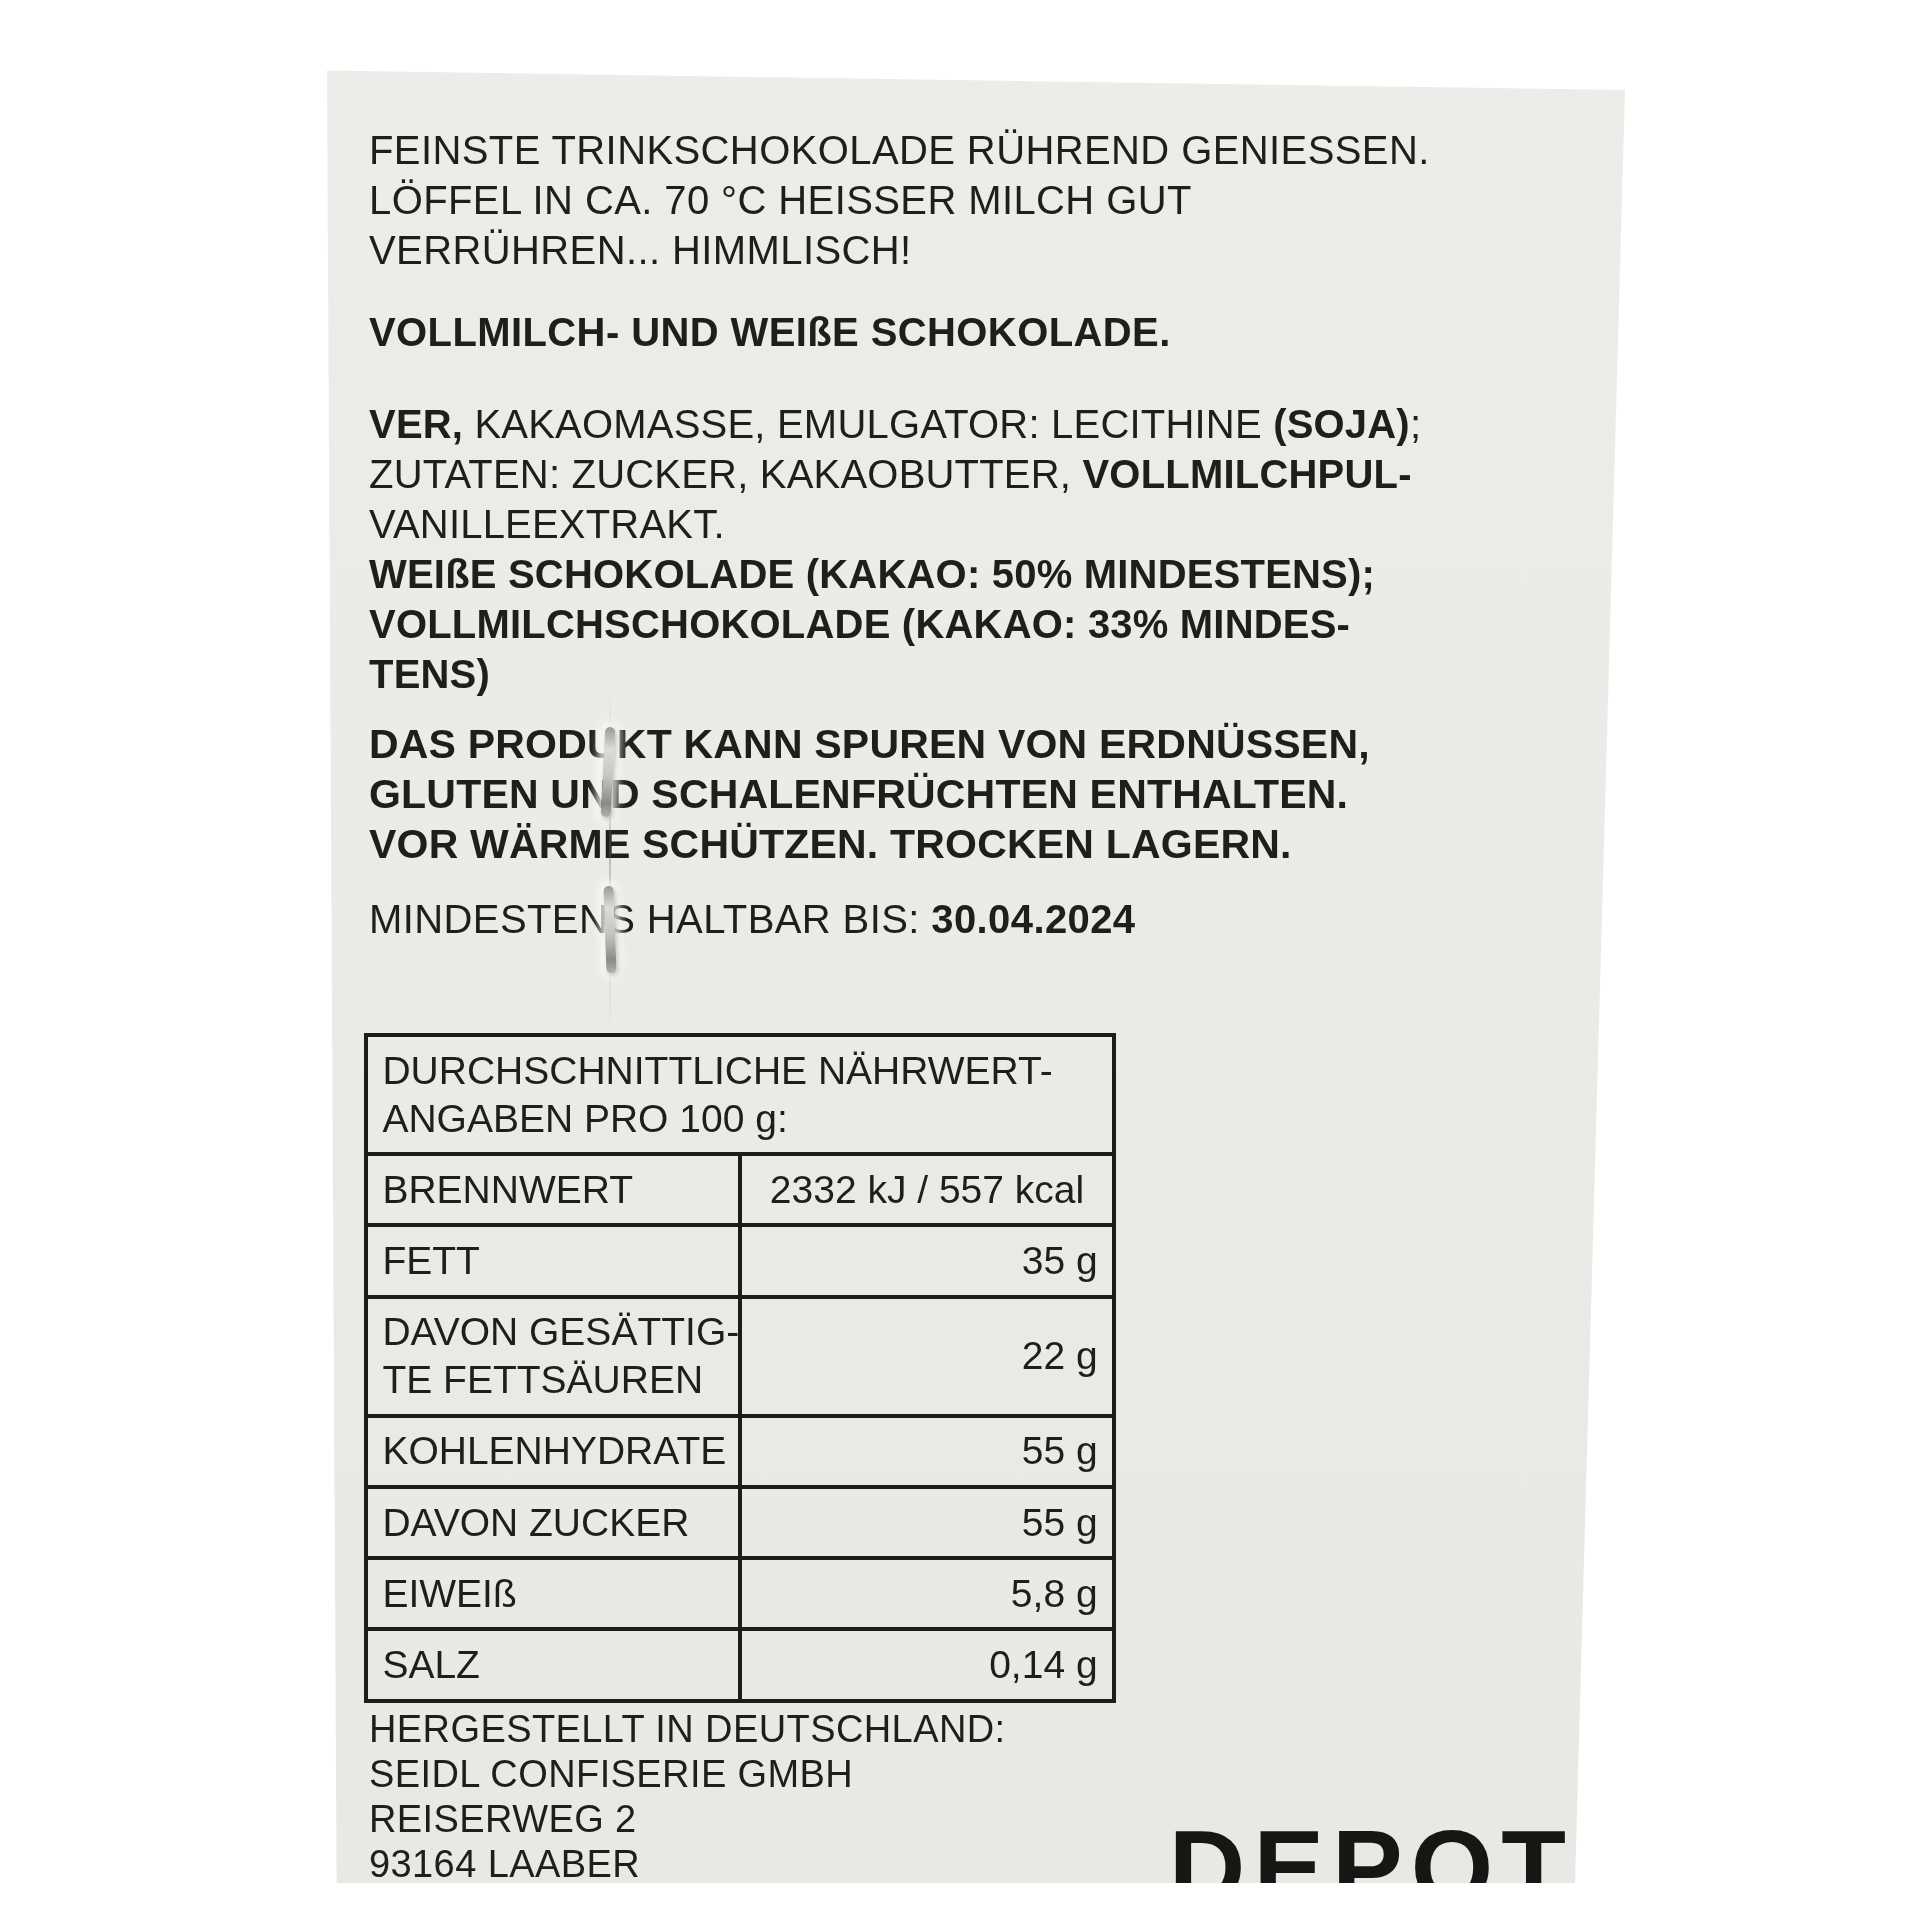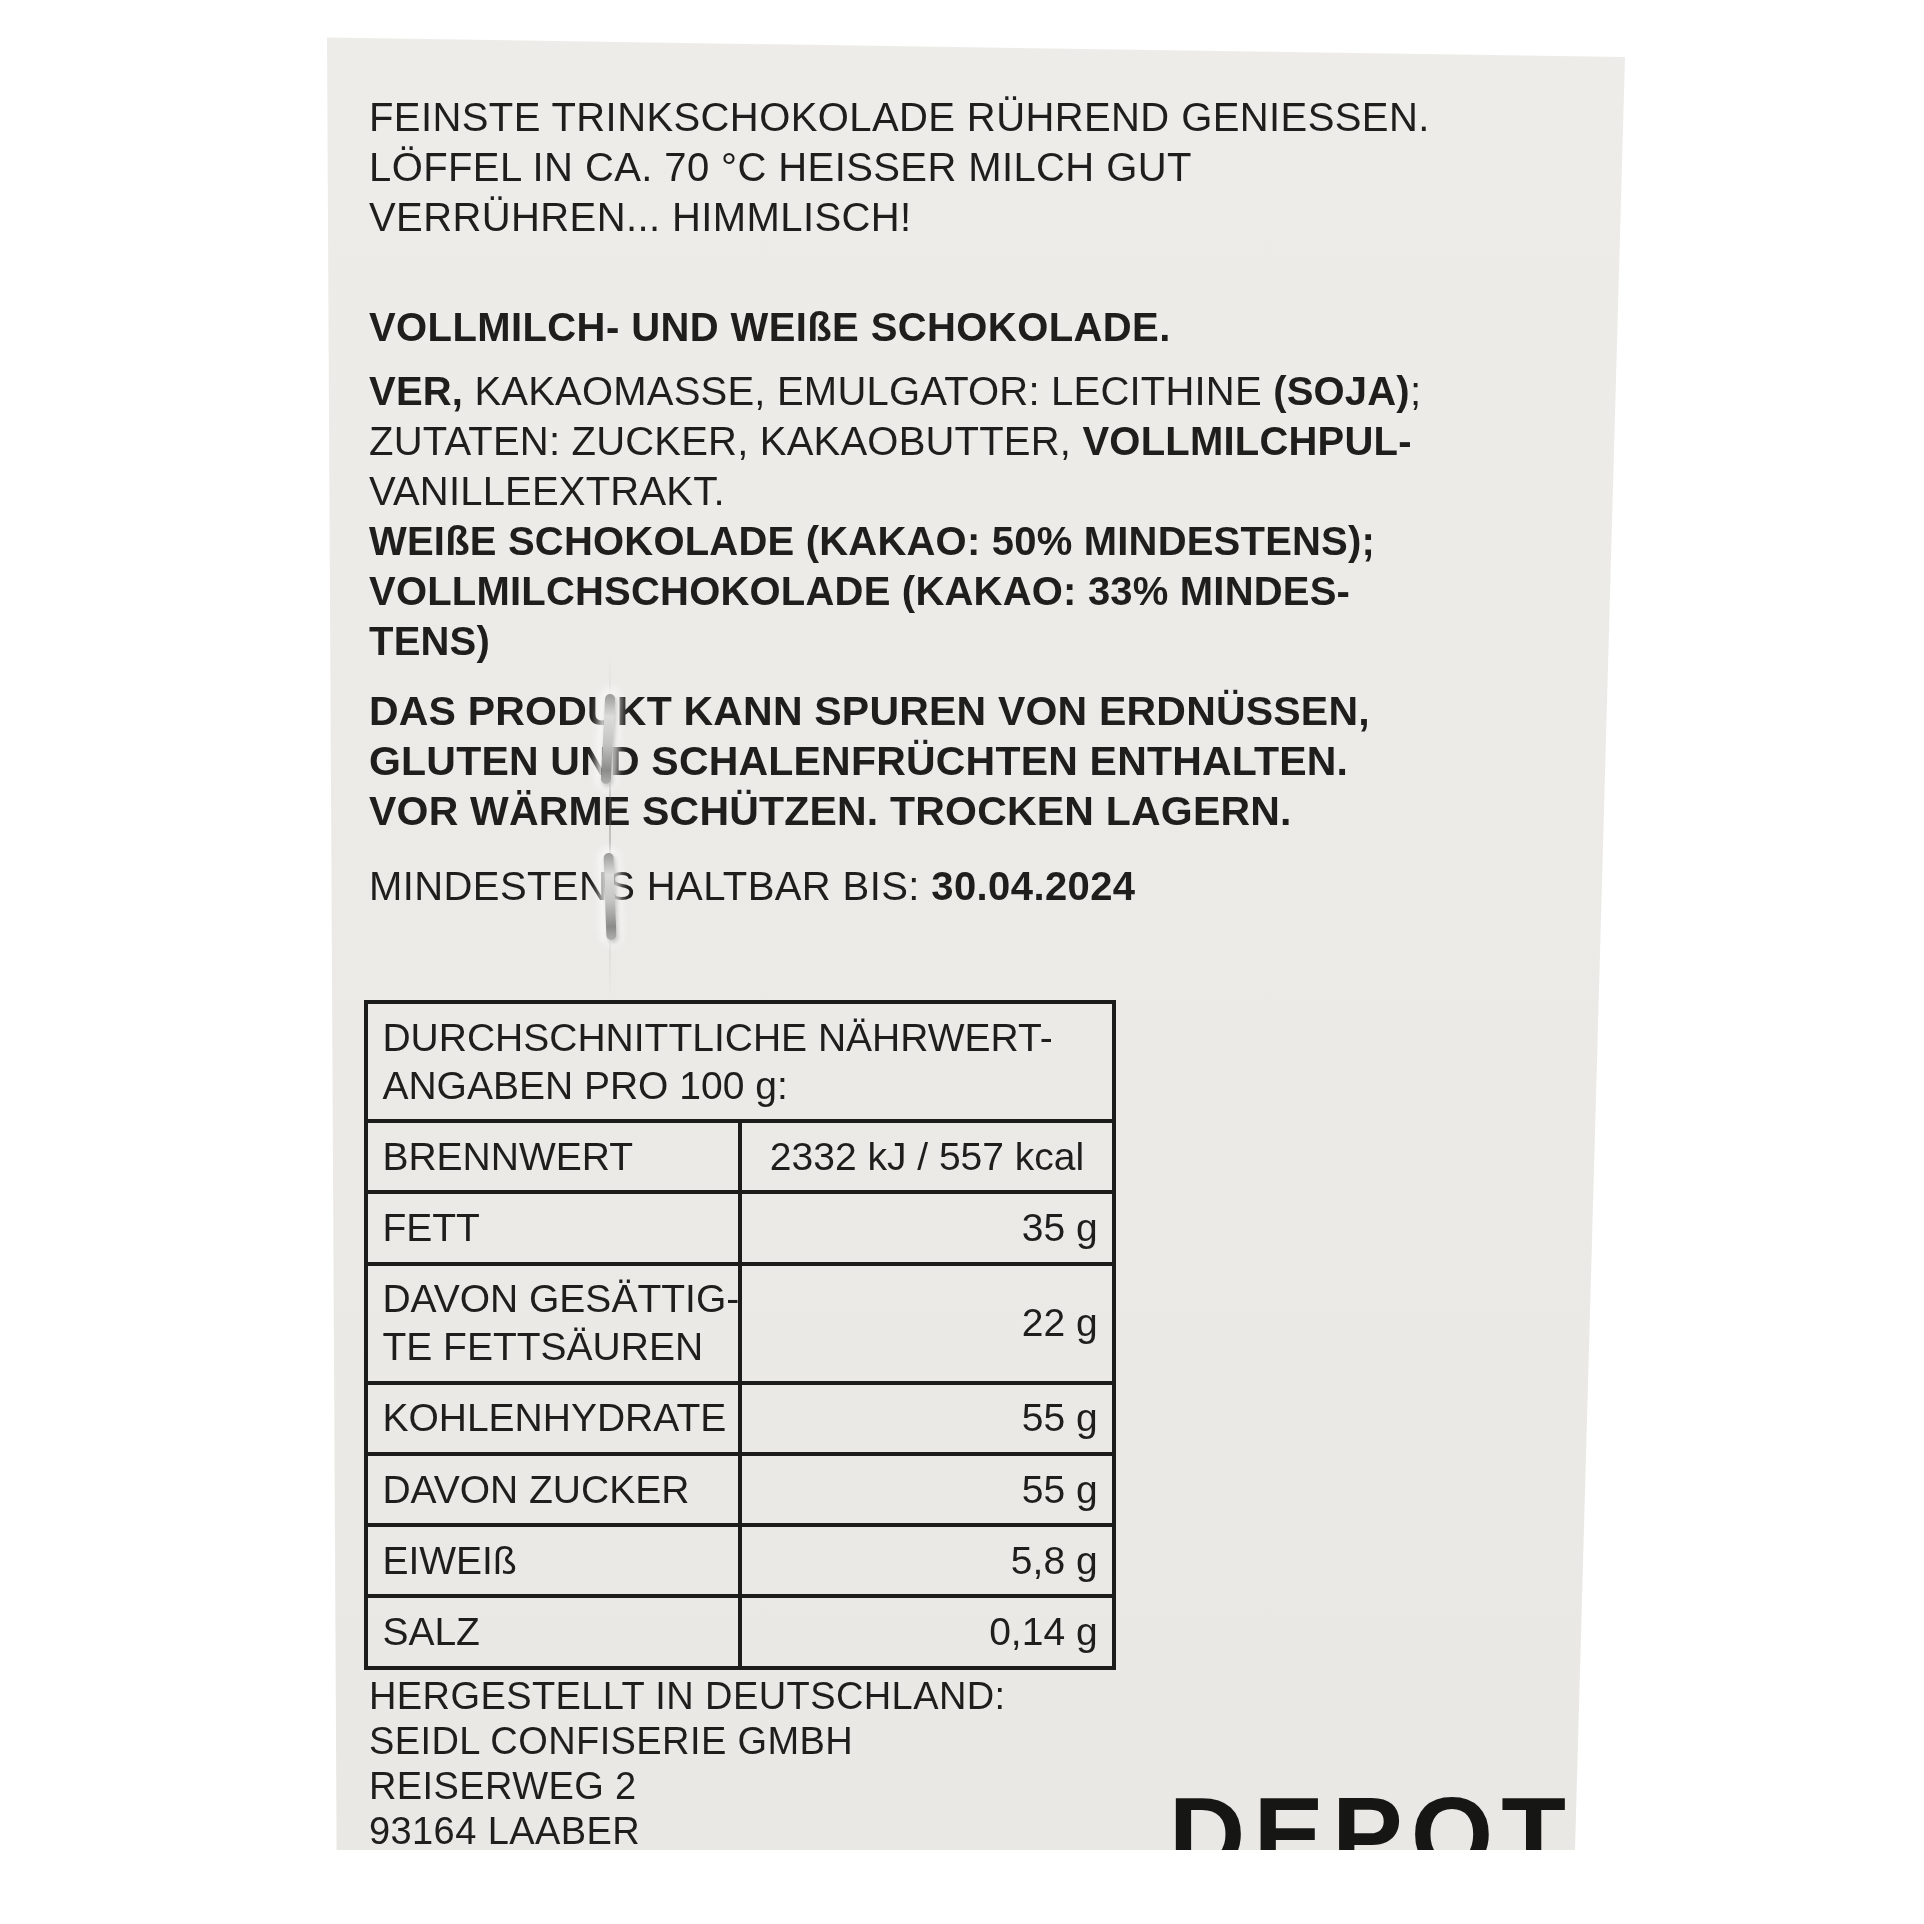--- a/index.html
+++ b/index.html
@@ -3,30 +3,30 @@
 <meta charset="utf-8">
 <style>
   html,body{margin:0;padding:0;}
   body{
     width:1925px;height:1925px;position:relative;overflow:hidden;
     background:#ffffff;
     font-family:"Liberation Sans","DejaVu Sans",sans-serif;
     color:#1f1e1c;
   }
   .label{
-    position:absolute;left:327px;top:36px;width:1298px;height:1814px;
+    position:absolute;left:327px;top:69px;width:1298px;height:1814px;
     background:linear-gradient(180deg,#edece9 0%,#ebeae7 55%,#e9e8e4 100%);
     overflow:hidden;
     clip-path:polygon(0px 1.6px,1298px 21px,1248px 1814px,9.6px 1814px);
   }
   .txt{position:absolute;left:42px;right:45px;}
   .ln{white-space:nowrap;}
   .b{font-weight:700;}
   .intro{top:56px;font-size:40px;line-height:50px;letter-spacing:0.4px;}
-  .heading{top:241px;font-size:40px;font-weight:700;letter-spacing:0.4px;margin-top:28px;}
+  .heading{top:241px;font-size:40px;font-weight:700;letter-spacing:0.4px;}
   .ingredients{top:330px;font-size:40px;line-height:50px;letter-spacing:0.2px;}
   .allergen{top:650px;font-size:41px;line-height:50px;font-weight:700;letter-spacing:0.2px;}
   .mhd{top:828px;font-size:40px;letter-spacing:0.4px;}
   .nutrition{
     position:absolute;left:37px;top:964px;width:752px;
     border-collapse:collapse;table-layout:fixed;
   }
   .nutrition th,.nutrition td{
     border:4px solid #1c1c1a;padding:9.6px 14.4px;vertical-align:middle;
     font-weight:400;text-align:left;

